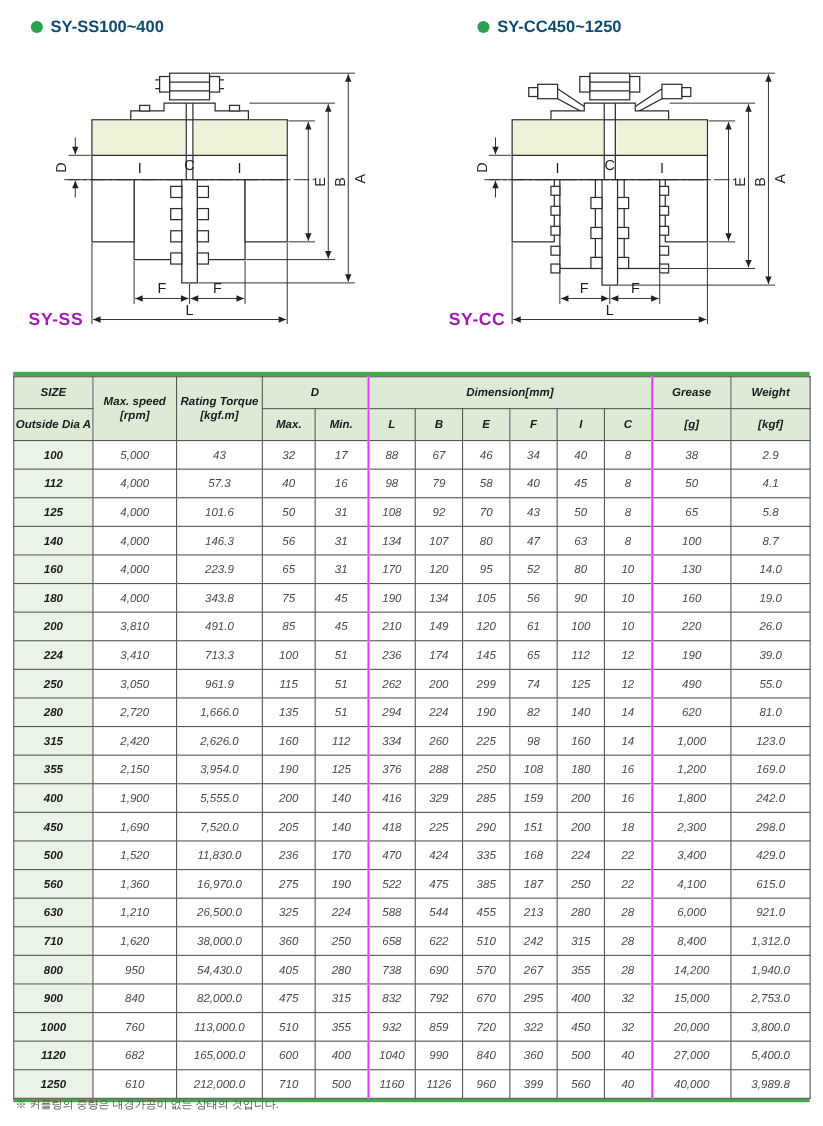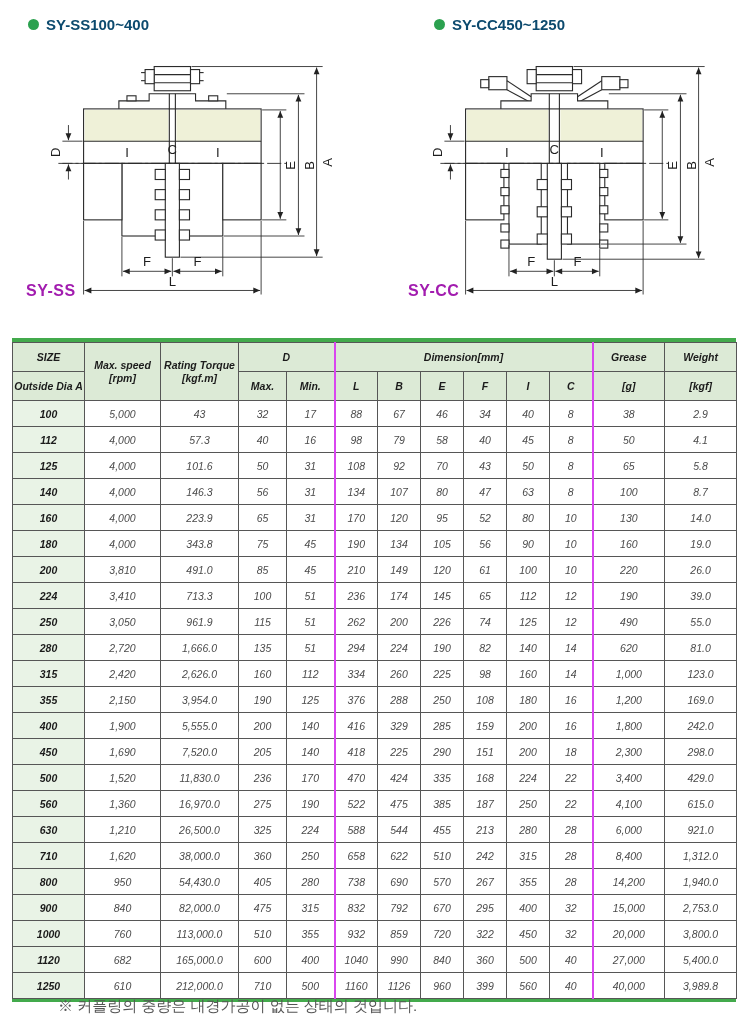--- a/index.html
+++ b/index.html
@@ -11,21 +11,21 @@
   .diag-wrap.left{left:16px;} .diag-wrap.right{left:398px;}
   .diag{width:348px;height:251px;display:block;}
   .model-label{position:absolute;left:10px;bottom:4px;font-weight:bold;font-size:16px;color:#a21caf;letter-spacing:.5px;}
   .table-wrap{position:absolute;left:12px;top:338px;width:724px;border-top:4px solid #43aa4c;border-bottom:3px solid #43aa4c;font-style:italic;}
   table{border-collapse:collapse;width:100%;table-layout:fixed;border:1.5px solid #3c3c3c;}
   th,td{border:1px solid #565656;text-align:center;padding:0;overflow:hidden;white-space:nowrap;}
   thead th{background:#dcead6;color:#1b1b1b;font-size:10.5px;font-weight:700;height:28px;line-height:1.2;}
   tbody td{height:25px;color:#4a4a4a;background:#fff;font-size:10.5px;font-weight:400;}
   tbody td.size{background:#e9f3e6;color:#1b1b1b;font-weight:700;}
   .thickL{border-left:2px solid #d946ef;}
-  .footnote{position:absolute;left:14px;top:997px;font-size:15px;color:#555;margin-left:44px;}
+  .footnote{position:absolute;left:14px;top:997px;font-size:10px;color:#555;}
   svg text{font-family:"Liberation Sans",sans-serif;fill:#1e1e1e;}
 </style>
 </head>
 <body>
 
 <div class="sec-title left">
   <span class="dot"></span>
   <span>SY-SS100~400</span>
 </div>
 <div class="sec-title right">
@@ -387,21 +387,21 @@
           <td>39.0</td>
         </tr>
         <tr>
           <td class="size">250</td>
           <td>3,050</td>
           <td>961.9</td>
           <td>115</td>
           <td>51</td>
           <td class="thickL">262</td>
           <td>200</td>
-          <td>226</td>
+          <td>299</td>
           <td>74</td>
           <td>125</td>
           <td>12</td>
           <td class="thickL">490</td>
           <td>55.0</td>
         </tr>
         <tr>
           <td class="size">280</td>
           <td>2,720</td>
           <td>1,666.0</td>

